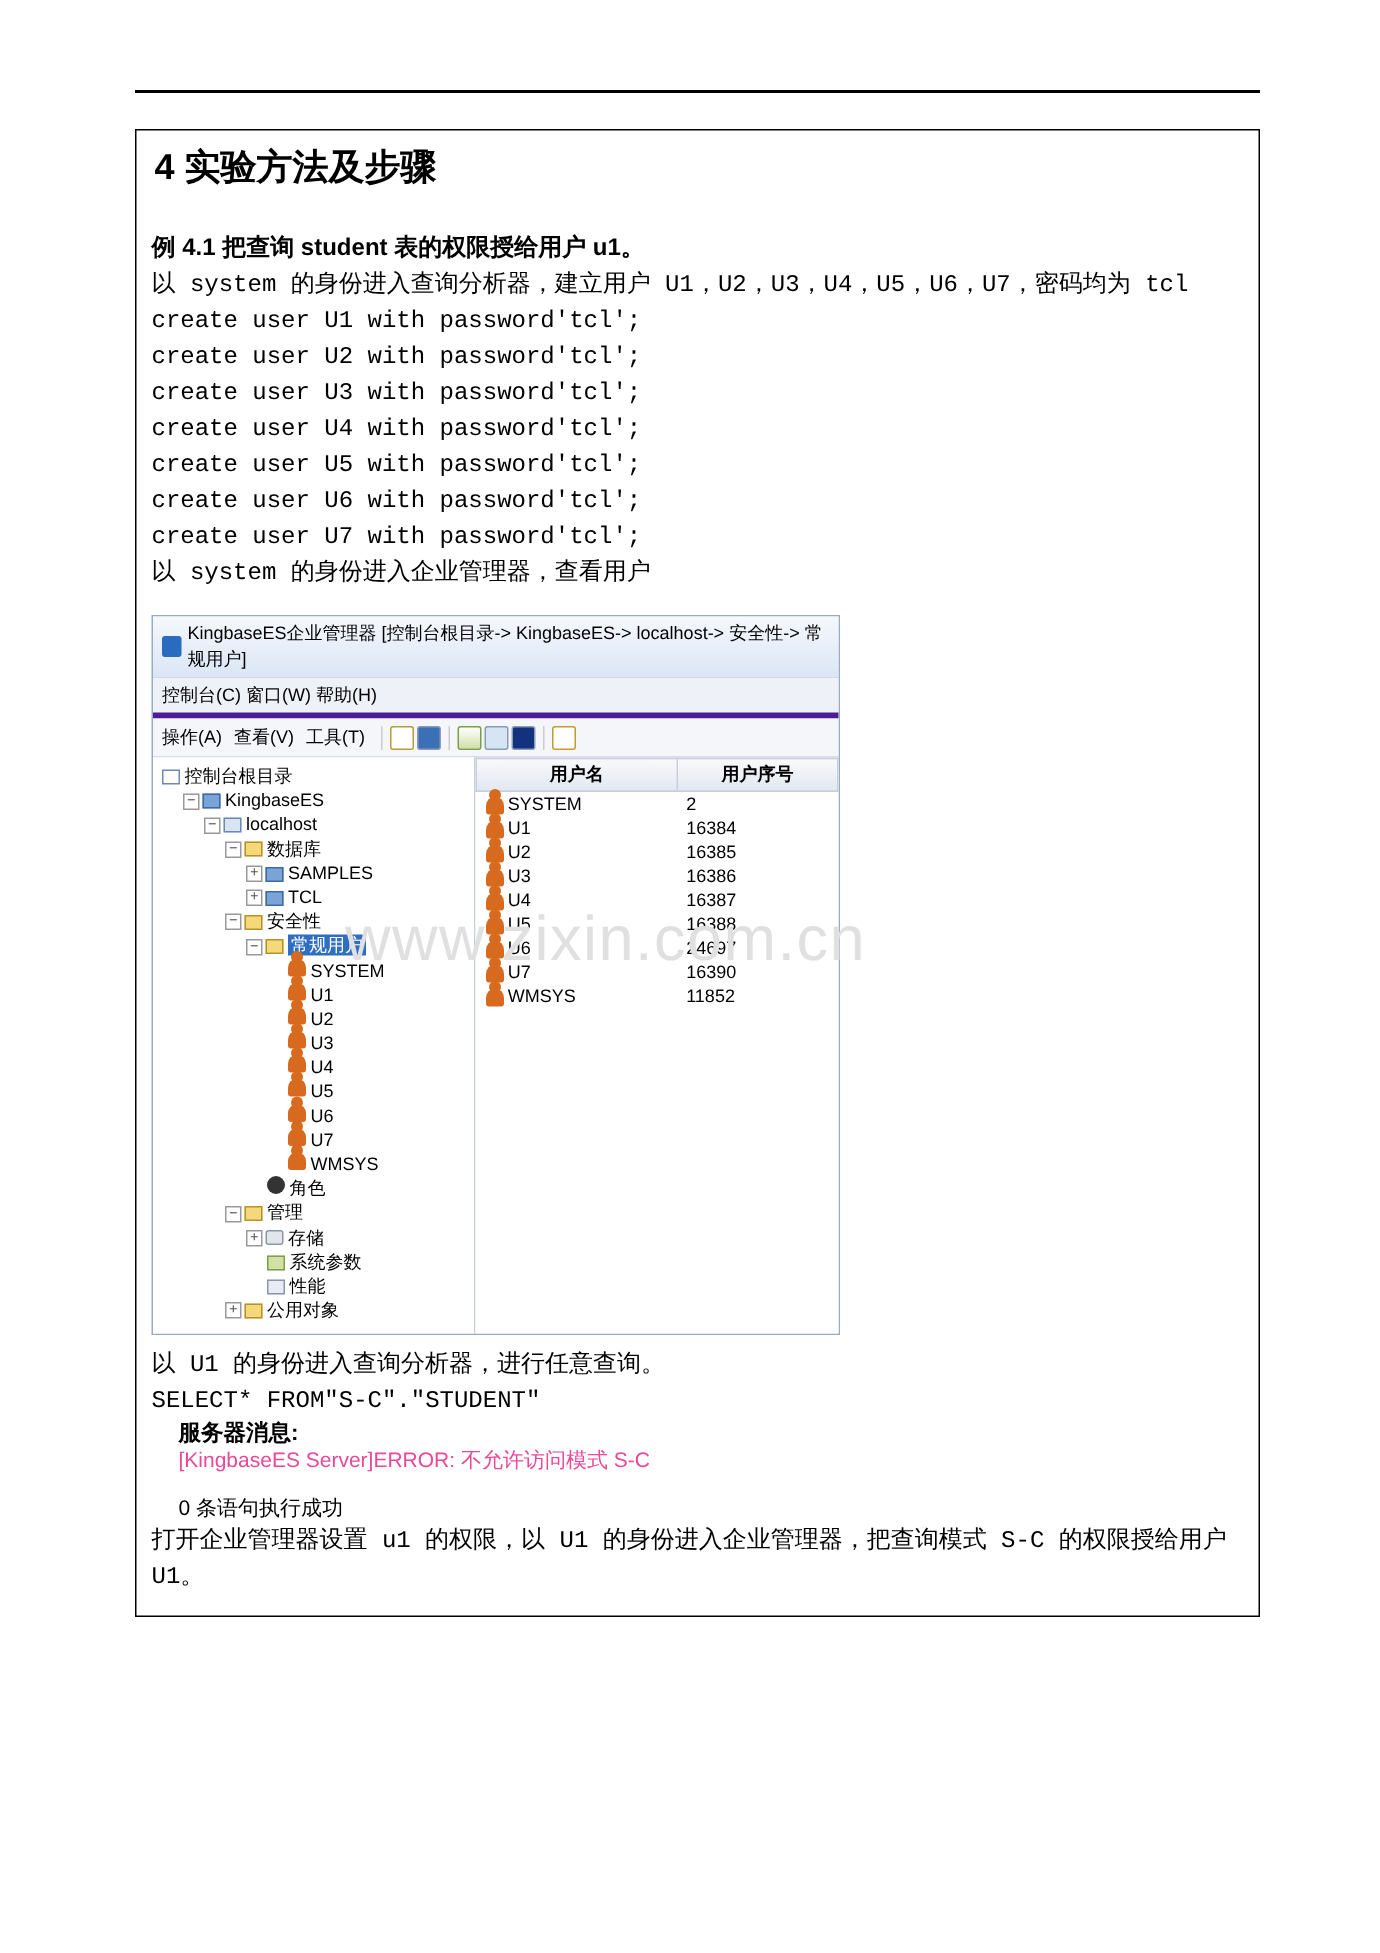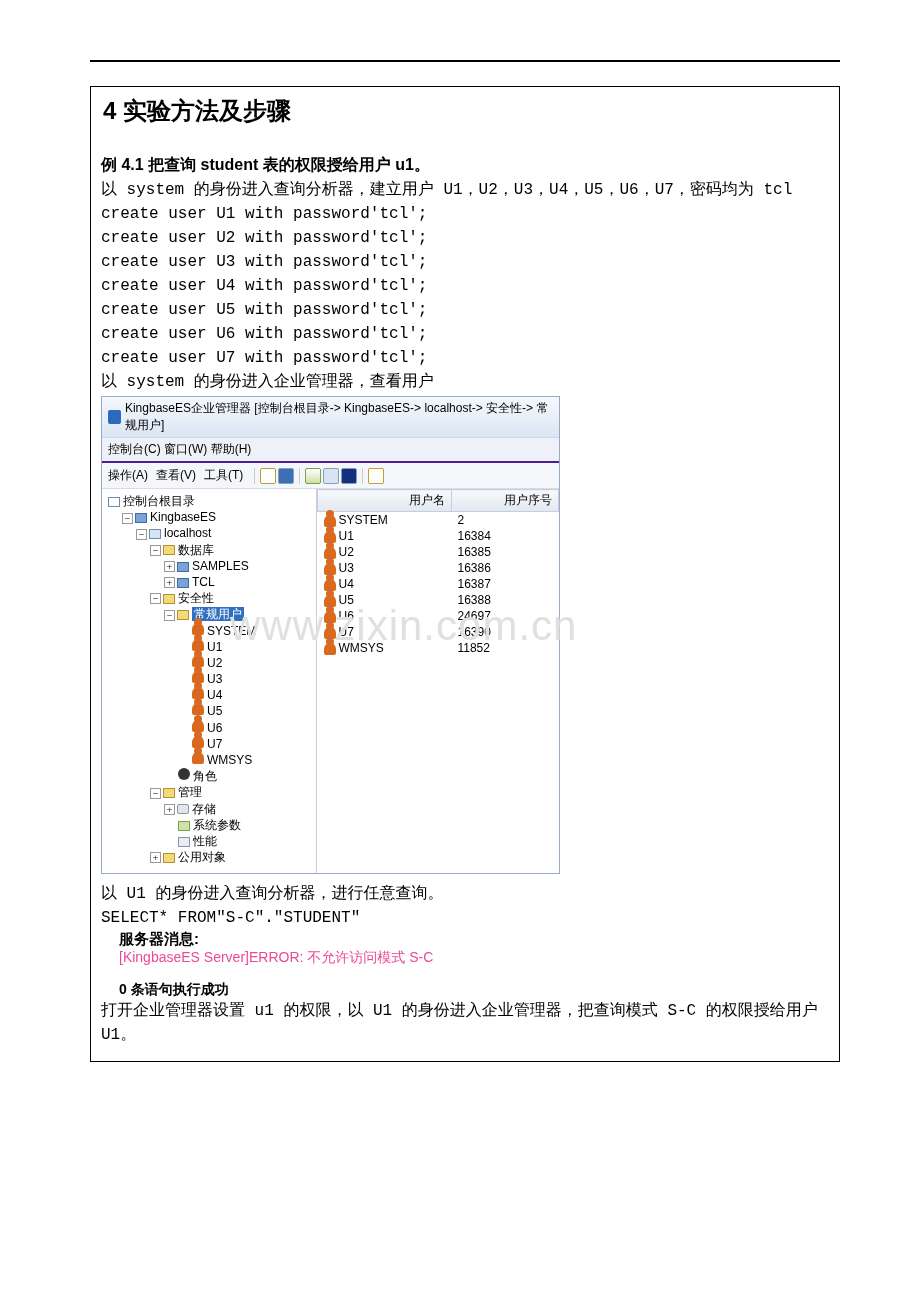--- a/index.html
+++ b/index.html
@@ -36,41 +36,41 @@
   }
   .body-text { line-height: 1.5; font-family: "SimSun","宋体","Courier New",monospace; }
   .code-line { font-family: "Courier New", monospace; line-height: 1.5; white-space: pre; }
   
   .em-window {
     width: 459px;
     border: 1px solid #99aac4;
     font-family: "Microsoft YaHei","SimSun",sans-serif;
     font-size: 12px;
     background: #fff;
-    margin-top: 2px;
+    margin-top: 16px;
     margin-bottom: 8px;
   }
   .em-titlebar {
     background: linear-gradient(#f5f8fd,#dbe6f5);
     padding: 3px 6px;
     display: flex;
     align-items: center;
     gap: 4px;
     border-bottom: 1px solid #cfd9e8;
   }
   .em-title-icon {
     width: 14px; height: 14px;
     background: #2a6bc0;
     border-radius: 2px;
     display: inline-block;
   }
   .em-menubar {
     background: #eef2f8;
     padding: 3px 6px;
-    border-bottom: 2px solid #4c1d95;
+    border-bottom: 4px solid #4c1d95;
   }
   .em-toolbar {
     background: #f4f6fa;
     padding: 4px 6px;
     border-bottom: 1px solid #d6dde8;
     display: flex;
     align-items: center;
     gap: 2px;
   }
   .em-toolbar .tmenu { margin-right: 6px; }
@@ -110,40 +110,40 @@
   .user-icon::after{content:"";position:absolute;top:-5px;left:2px;width:8px;height:8px;background:#d86a1f;border-radius:50%;}
   .role-icon { width:12px; height:12px; background:#333; border-radius:50%; display:inline-block; margin-right:3px;}
   .exp { color:#555; font-family:monospace; display:inline-block; width:11px; text-align:center; border:1px solid #999; line-height:9px; font-size:9px; height:11px; margin-right:2px; background:#fff; vertical-align:middle;}
   .blank-exp { display:inline-block; width:14px; }
   .sel { background:#2f6ec0; color:#ffffff; padding:0 2px; }
   .em-list { flex:1; background:#fff; }
   .em-list table { border-collapse: collapse; width:100%; font-size:12px; }
   .em-list th {
     background: linear-gradient(#f7f9fc,#e2e8f1);
     border:1px solid #c8cfdb;
-    text-align:right;
-    font-weight:normal;
+    text-align:center;
+    font-weight:bold;
     padding:2px 6px;
   }
   .em-list td { padding:1px 6px; }
   .em-list td:first-child .user-icon { vertical-align:middle; }
   
   .watermark {
     position:absolute;
     left:230px; top:602px;
     font-size:42px;
     color:#e0e0e0;
     font-family: Arial, sans-serif;
     letter-spacing:1px;
     pointer-events:none;
     z-index:0;
   }
   .server-msg { font-family:"SimHei","黑体",sans-serif; font-size:15px; font-weight:bold; margin-left:18px;}
   .err-line { color:#ec4899; font-family:"Microsoft YaHei","SimSun",sans-serif; font-size:14px; margin-left:18px; }
-  .stat-line { font-family:"Microsoft YaHei","SimSun",sans-serif; font-size:14px; margin-left:18px;font-weight:bold;}
+  .stat-line { font-family:"Microsoft YaHei","SimSun",sans-serif; font-size:14px; margin-left:18px;}
   .mt10{margin-top:14px;}
 </style>
 </head>
 <body>
 
 <div class="page">
   <div class="top-rule"></div>
 
   <div class="watermark">www.zixin.com.cn</div>
 

